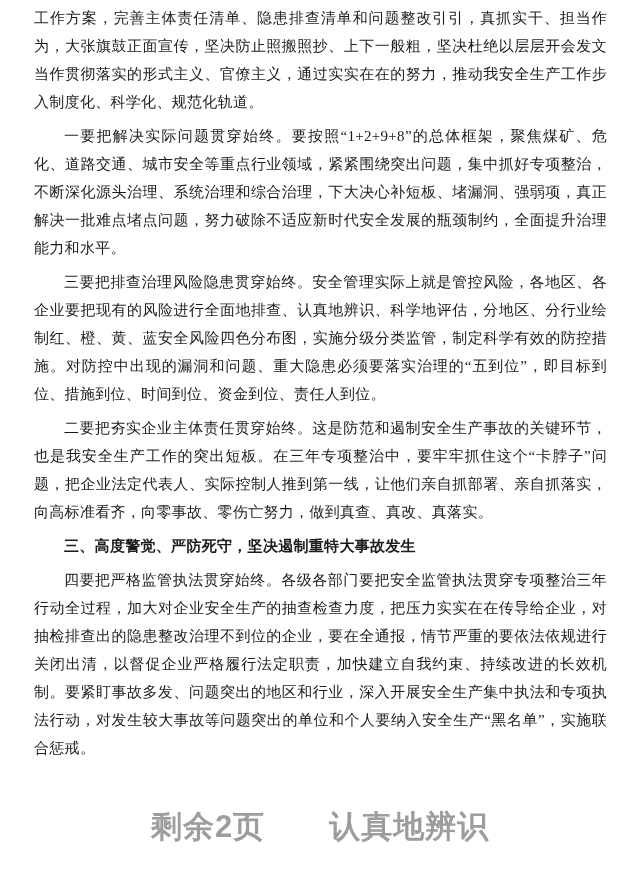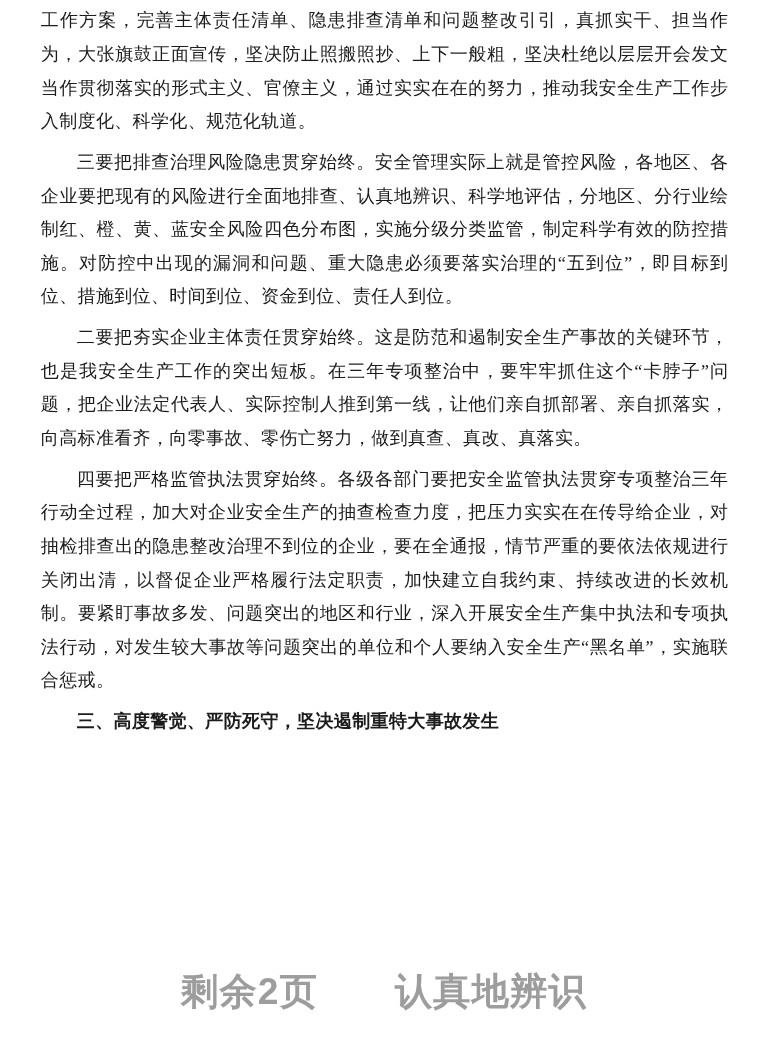--- a/index.html
+++ b/index.html
@@ -50,23 +50,24 @@
     color: #9d9d9d;
     letter-spacing: 1px;
   }
 </style>
 </head>
 <body>
 
 <div class="page">
   <div class="content">
     <p class="para continuation">工作方案，完善主体责任清单、隐患排查清单和问题整改引引，真抓实干、担当作为，大张旗鼓正面宣传，坚决防止照搬照抄、上下一般粗，坚决杜绝以层层开会发文当作贯彻落实的形式主义、官僚主义，通过实实在在的努力，推动我安全生产工作步入制度化、科学化、规范化轨道。</p>
+    <p class="para">一要把解决实际问题贯穿始终。要按照“1+2+9+8”的总体框架，聚焦煤矿、危化、道路交通、城市安全等重点行业领域，紧紧围绕突出问题，集中抓好专项整治，不断深化源头治理、系统治理和综合治理，下大决心补短板、堵漏洞、强弱项，真正解决一批难点堵点问题，努力破除不适应新时代安全发展的瓶颈制约，全面提升治理能力和水平。</p>
     <p class="para">三要把排查治理风险隐患贯穿始终。安全管理实际上就是管控风险，各地区、各企业要把现有的风险进行全面地排查、认真地辨识、科学地评估，分地区、分行业绘制红、橙、黄、蓝安全风险四色分布图，实施分级分类监管，制定科学有效的防控措施。对防控中出现的漏洞和问题、重大隐患必须要落实治理的“五到位”，即目标到位、措施到位、时间到位、资金到位、责任人到位。</p>
     <p class="para">二要把夯实企业主体责任贯穿始终。这是防范和遏制安全生产事故的关键环节，也是我安全生产工作的突出短板。在三年专项整治中，要牢牢抓住这个“卡脖子”问题，把企业法定代表人、实际控制人推到第一线，让他们亲自抓部署、亲自抓落实，向高标准看齐，向零事故、零伤亡努力，做到真查、真改、真落实。</p>
+    <p class="para heading">三、高度警觉、严防死守，坚决遏制重特大事故发生</p>
     <p class="para">四要把严格监管执法贯穿始终。各级各部门要把安全监管执法贯穿专项整治三年行动全过程，加大对企业安全生产的抽查检查力度，把压力实实在在传导给企业，对抽检排查出的隐患整改治理不到位的企业，要在全通报，情节严重的要依法依规进行关闭出清，以督促企业严格履行法定职责，加快建立自我约束、持续改进的长效机制。要紧盯事故多发、问题突出的地区和行业，深入开展安全生产集中执法和专项执法行动，对发生较大事故等问题突出的单位和个人要纳入安全生产“黑名单”，实施联合惩戒。</p>
-    <p class="para heading">三、高度警觉、严防死守，坚决遏制重特大事故发生</p>
   </div>
 
   <div class="footer">
     <span>剩余2页</span>
     <span>认真地辨识</span>
   </div>
 </div>
 
 </body></html>

